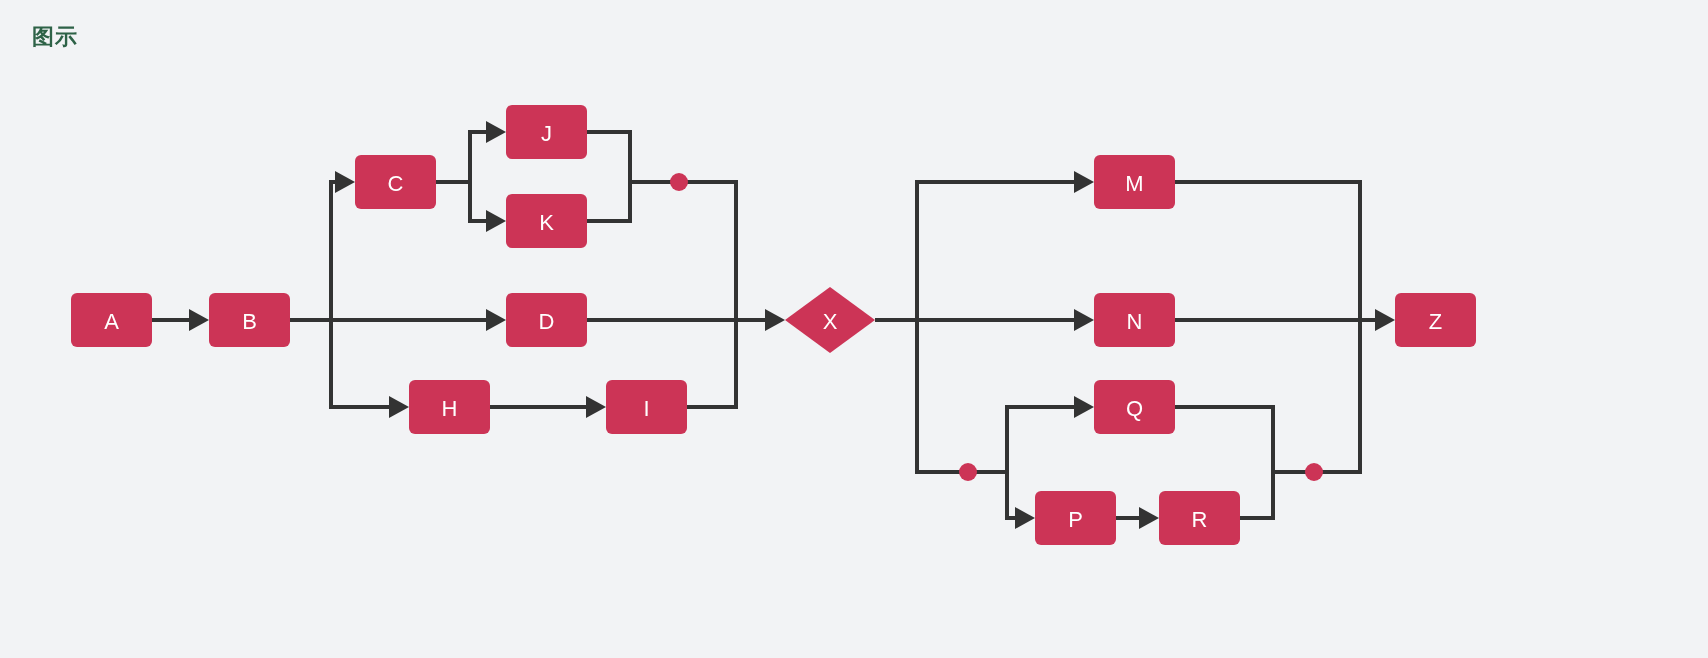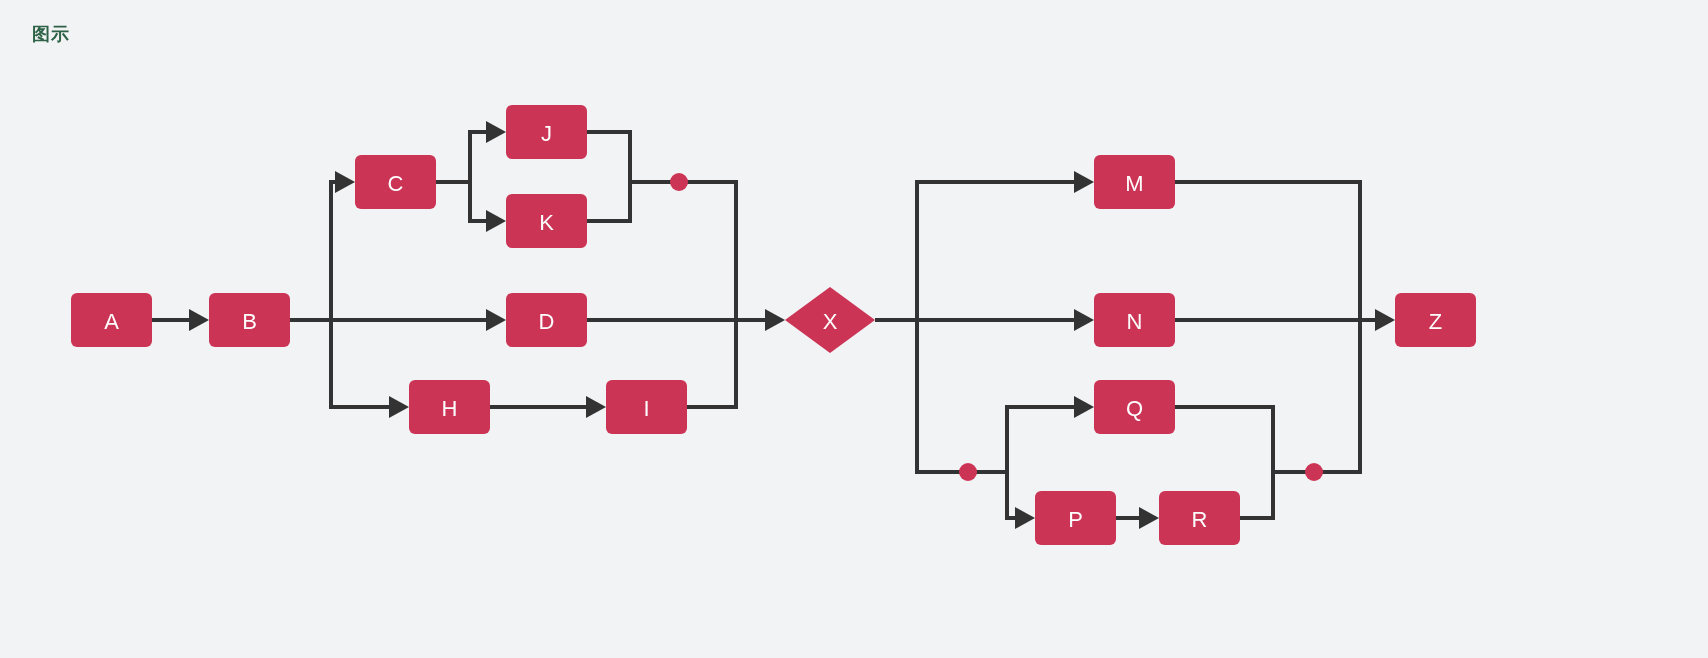--- a/index.html
+++ b/index.html
@@ -10,21 +10,21 @@
     width: 1708px;
     height: 658px;
     background: #f2f3f5;
     font-family: "Liberation Sans", sans-serif;
     overflow: hidden;
   }
   #page-title {
     position: absolute;
     left: 32px;
     top: 22px;
-    font-size: 18px;
+    font-size: 22px;
     font-weight: 700;
     color: #2e6247;
     letter-spacing: 1px;
   }
   #diagram-canvas {
     position: absolute;
     left: 0;
     top: 0;
   }
   .node-shape {

